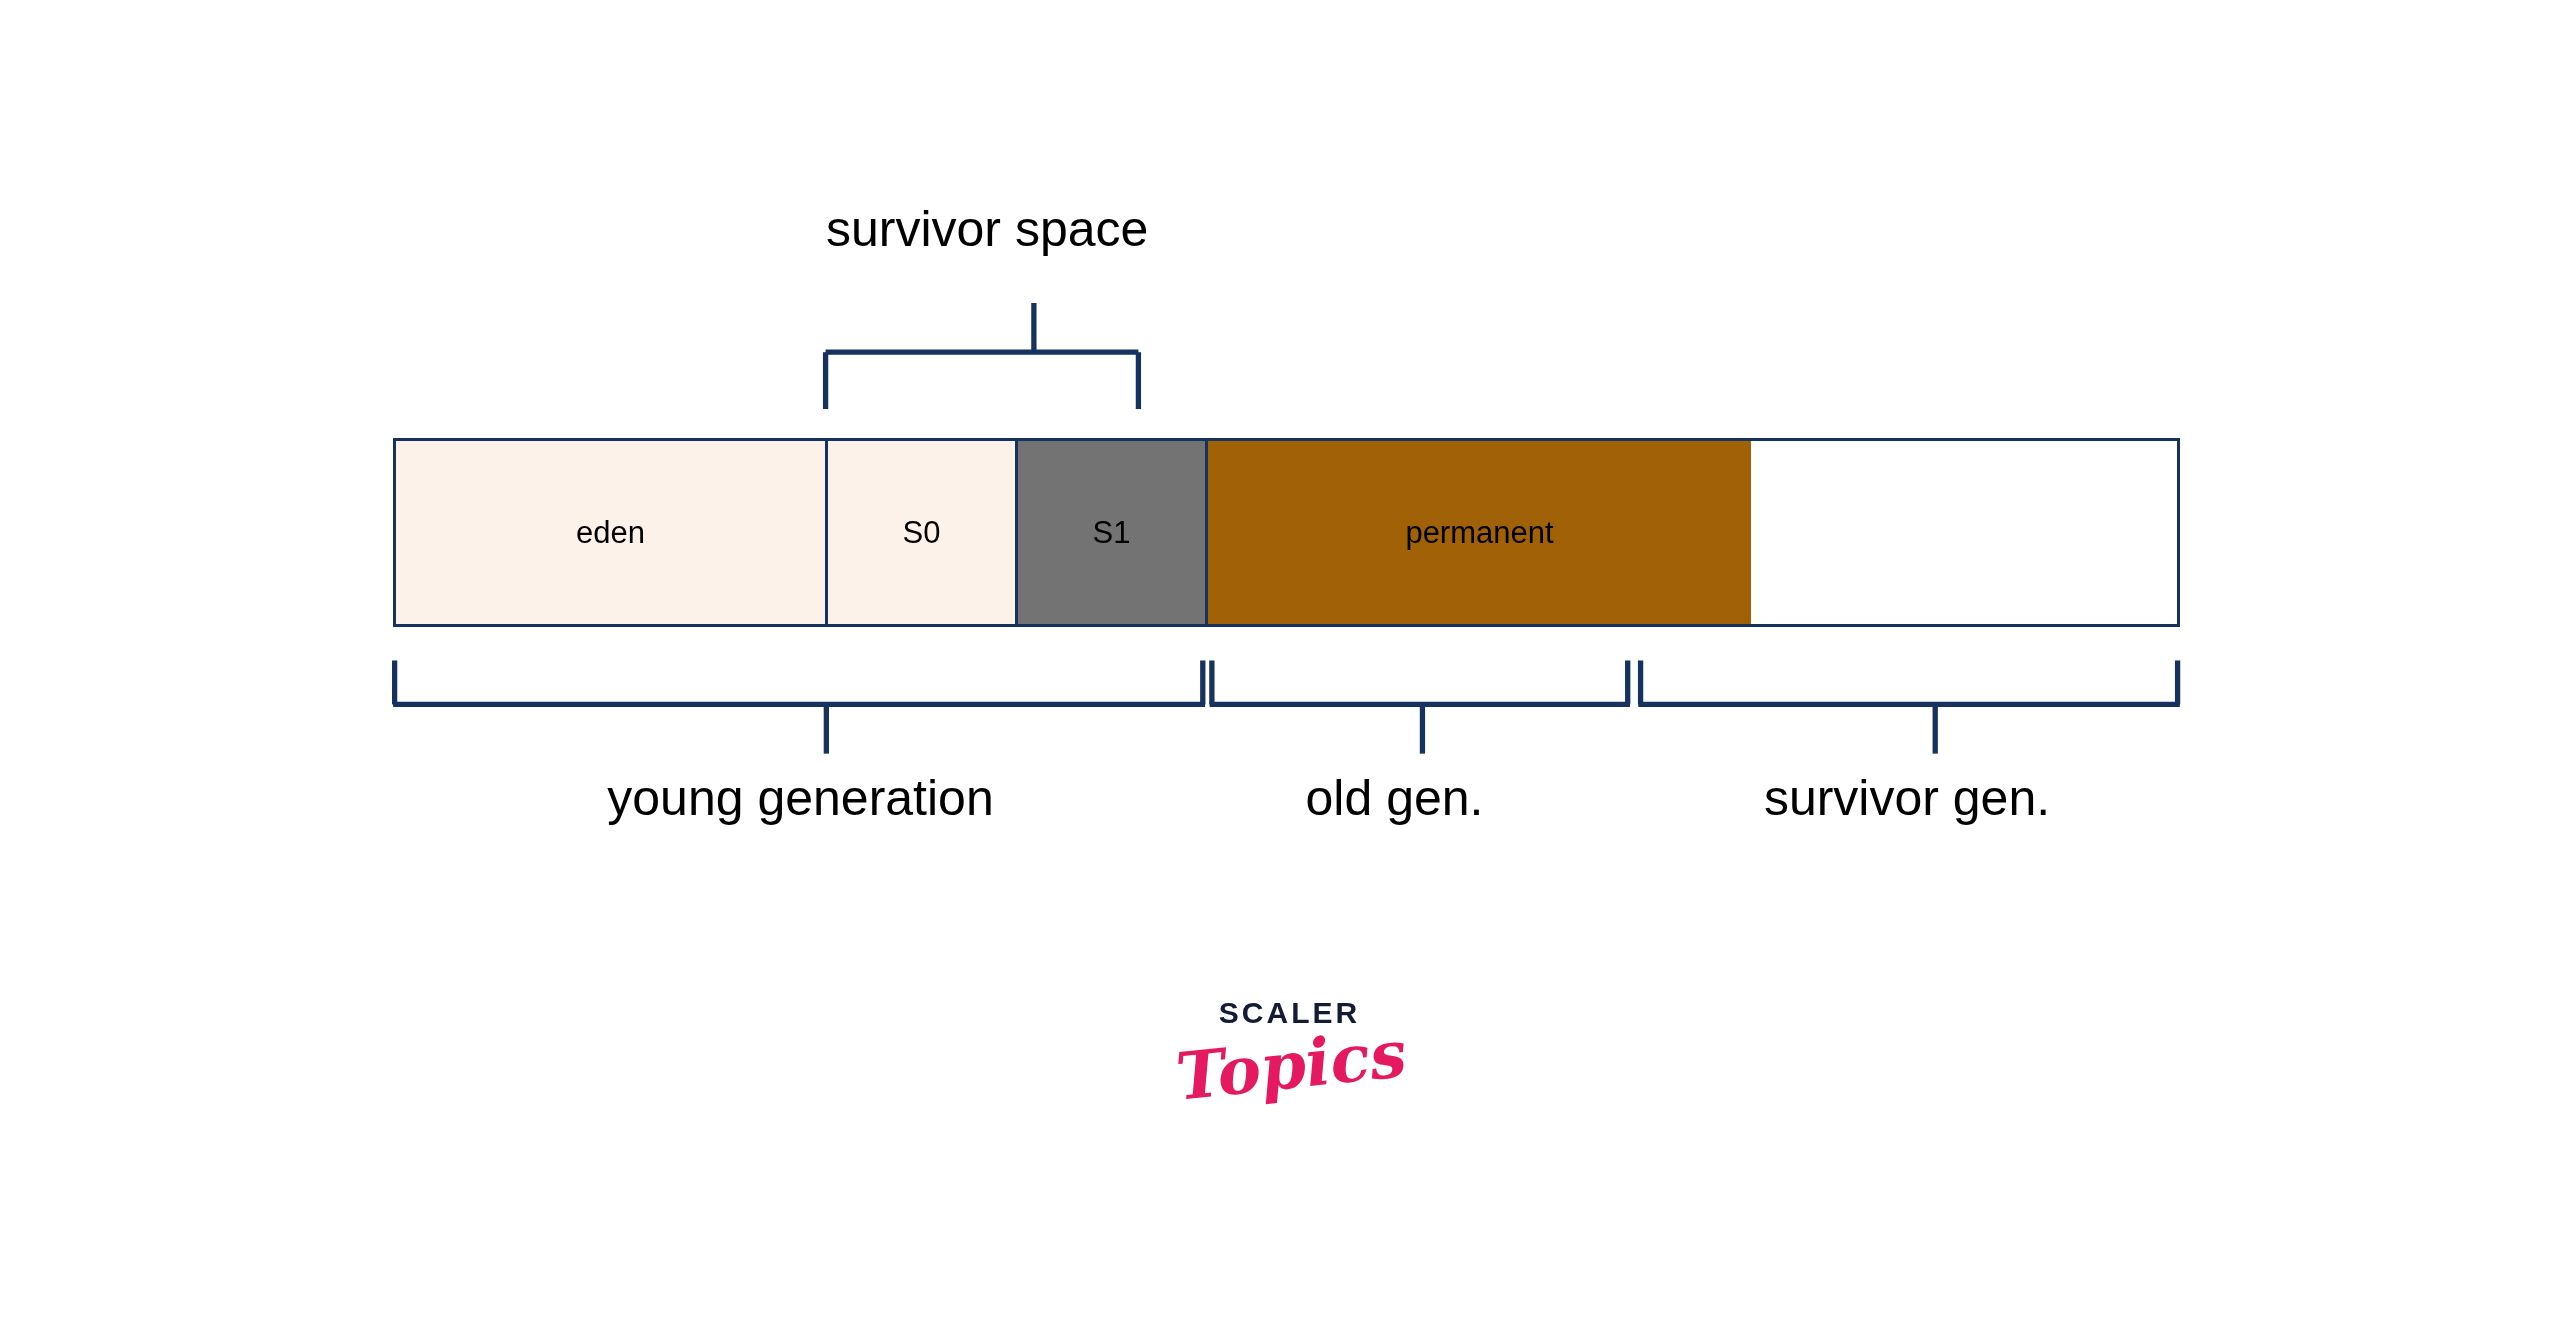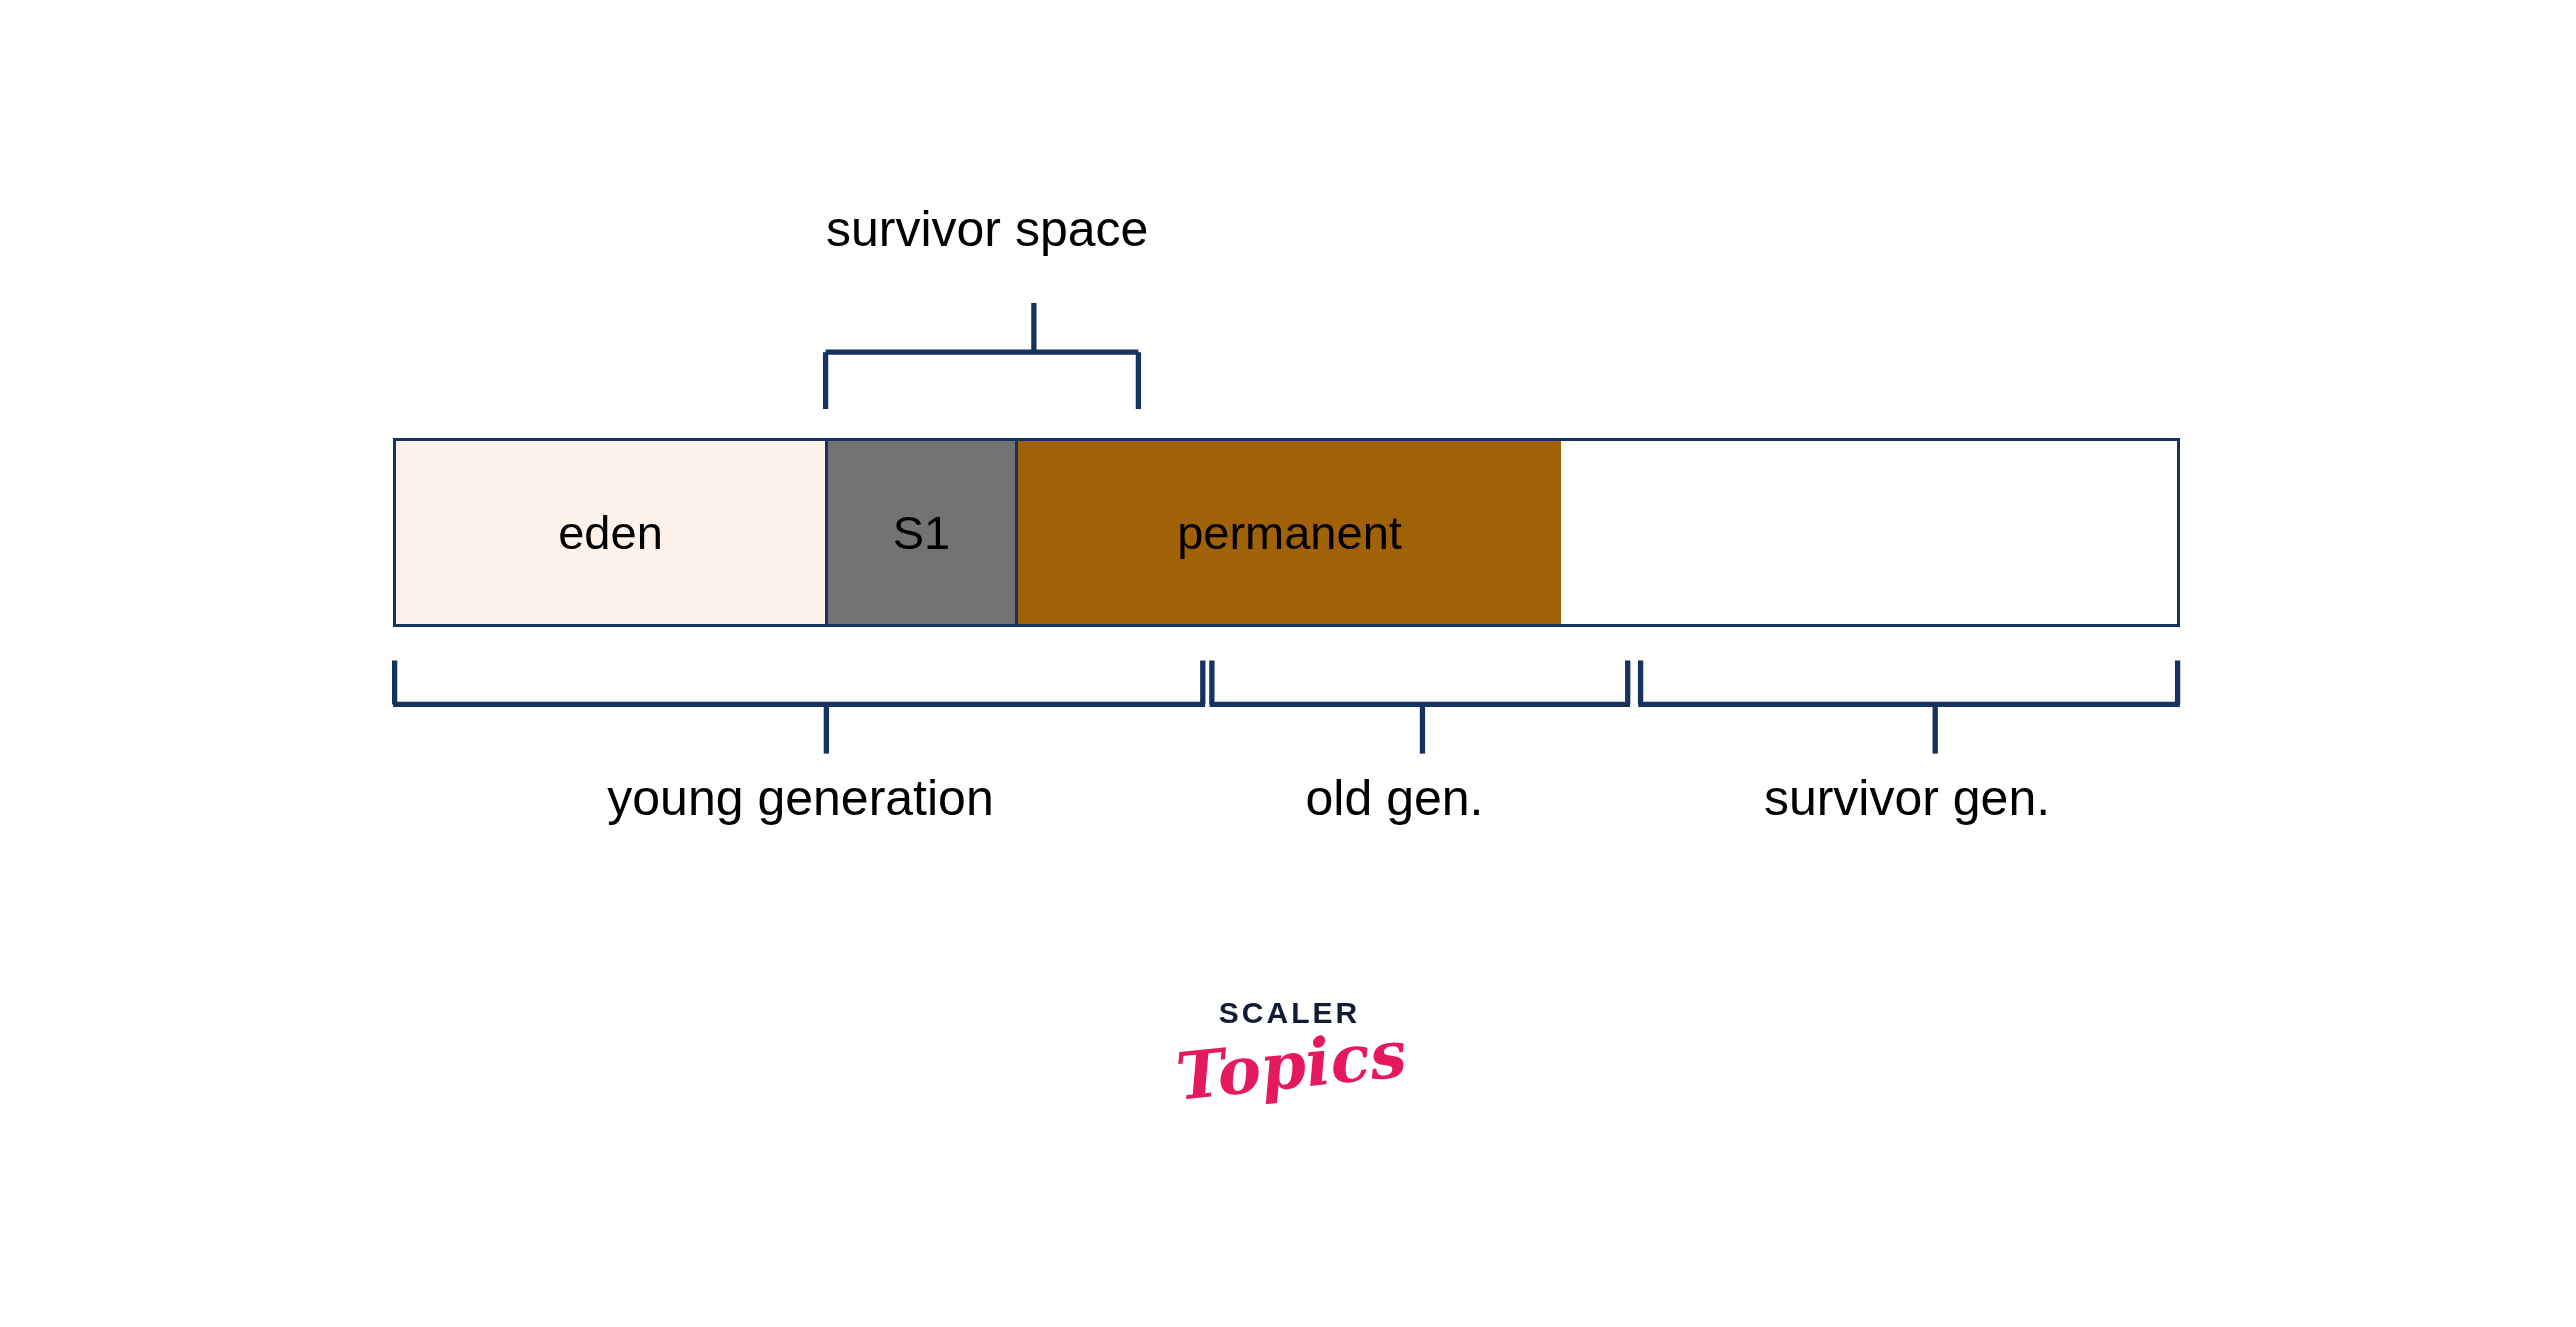--- a/index.html
+++ b/index.html
@@ -42,21 +42,21 @@
     display: flex;
     box-sizing: border-box;
     border: 3px solid #16335f;
   }
   .mem-cell {
     position: relative;
     display: flex;
     align-items: center;
     justify-content: center;
     box-sizing: border-box;
-    font-size: 47px;
+    font-size: 31px;
     color: #000000;
     white-space: nowrap;
   }
   .mem-cell + .mem-cell {
     border-left: 3px solid #16335f;
   }
 
   
   #braces {
     position: absolute;
@@ -141,20 +141,23 @@
       <line x1="2163" y1="930" x2="2878" y2="930"></line>
       <line x1="2875" y1="872" x2="2875" y2="930"></line>
       <line x1="2555" y1="930" x2="2555" y2="995"></line>
     </g>
   </svg>
 
   <div class="mem-row">
     <div class="mem-cell" style="width:429px;background:#fdf2e9;">
       <span>eden</span>
     </div>
+    <div class="mem-cell" style="width:190px;background:#fdf2e9;">
+      <span>S0</span>
+    </div>
     <div class="mem-cell" style="width:190px;background:#737373;">
       <span>S1</span>
     </div>
     <div class="mem-cell" style="width:546px;background:#a16207;">
       <span>permanent</span>
     </div>
   </div>
 
   <div class="bot-label young">young generation</div>
   <div class="bot-label old">old gen.</div>

